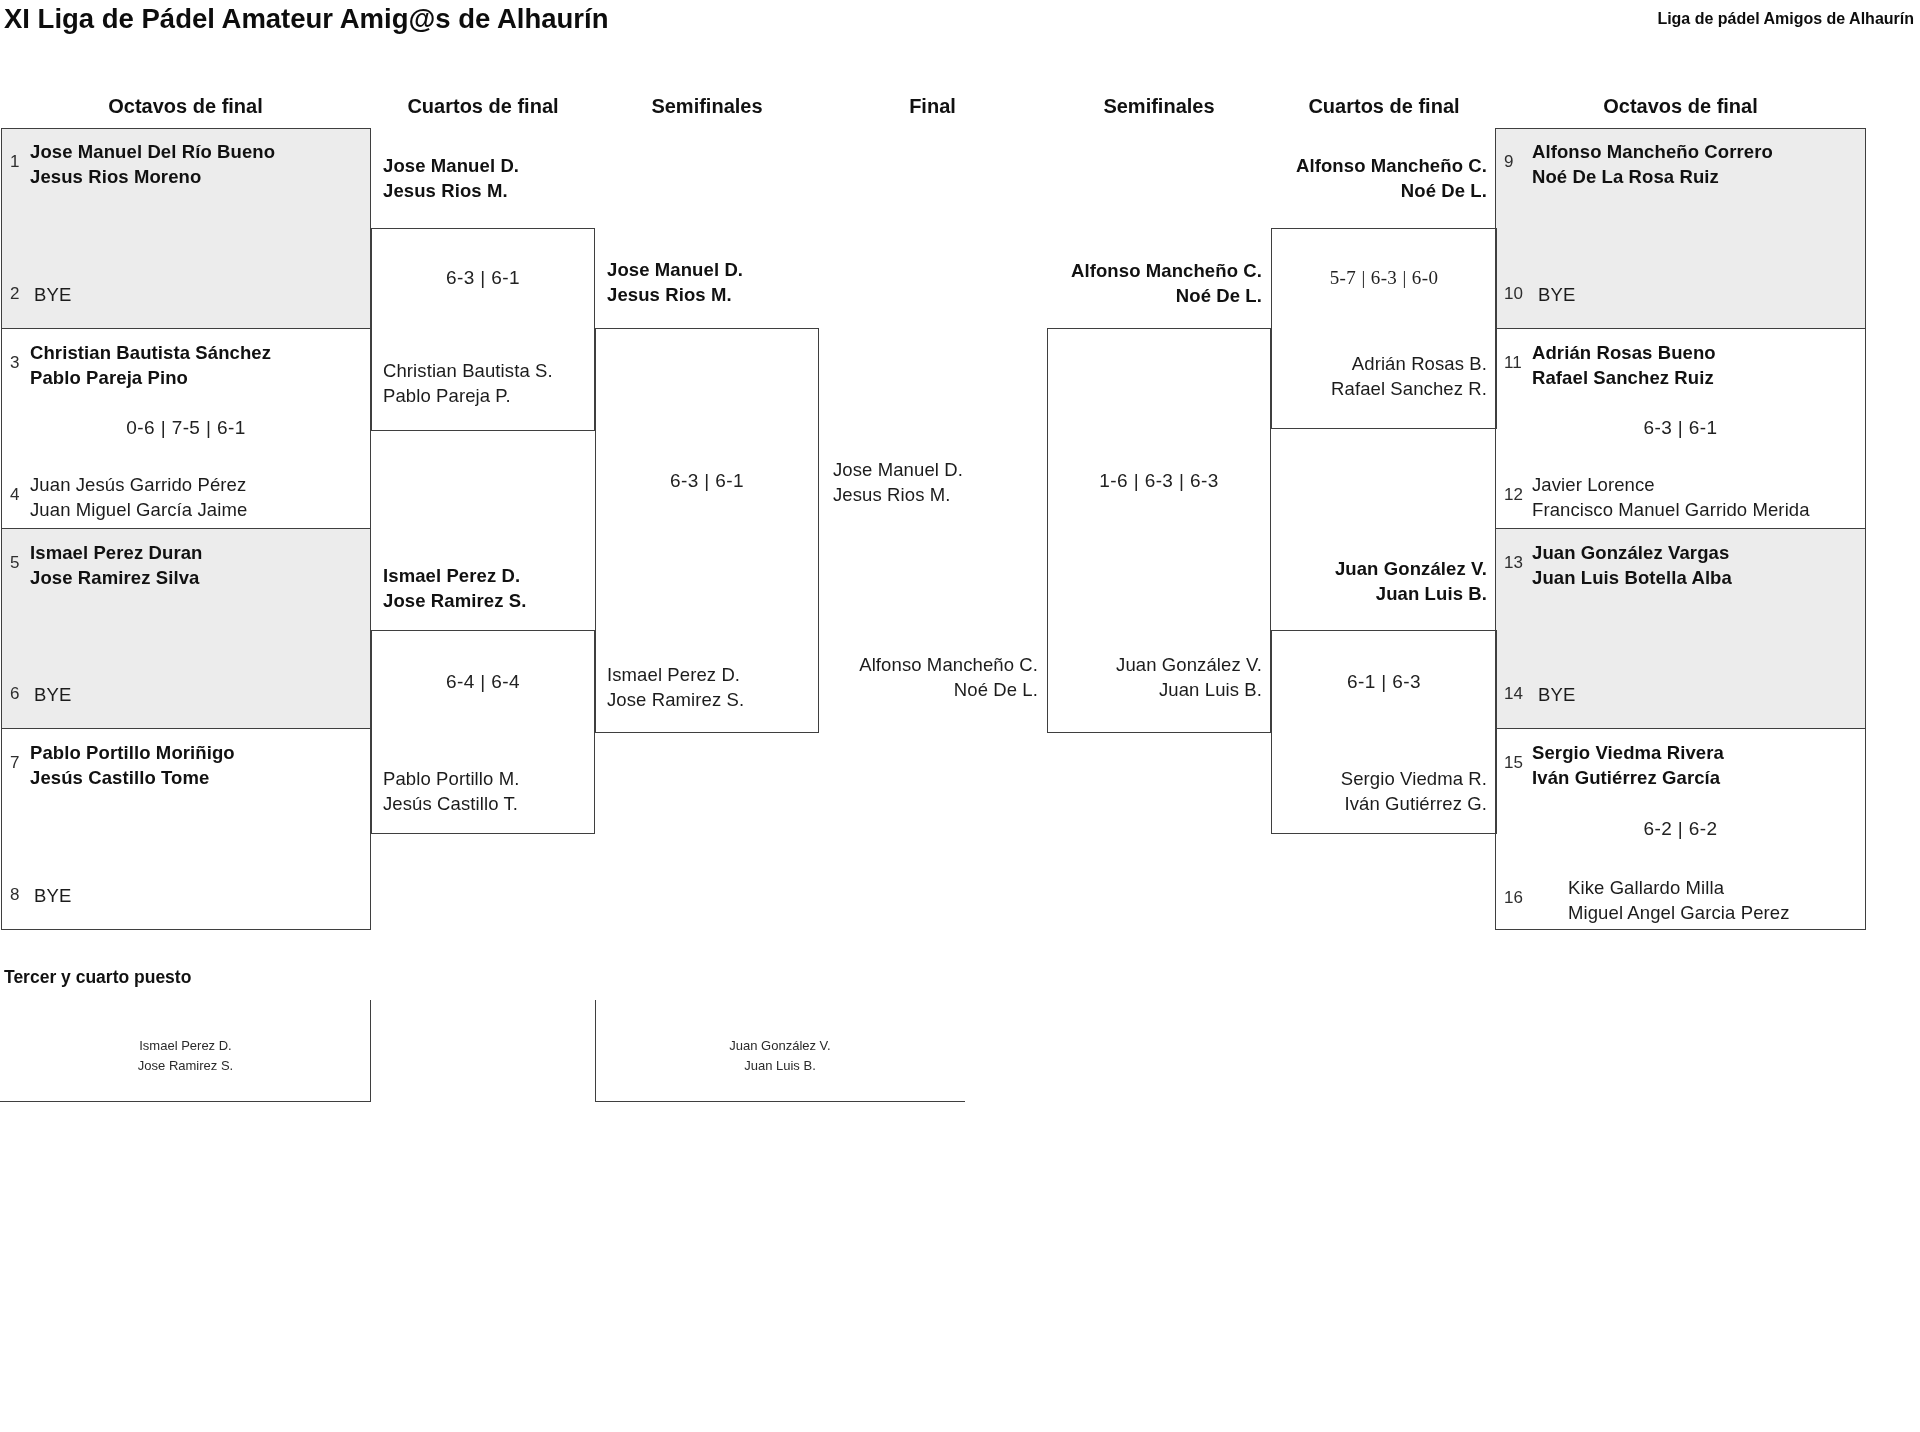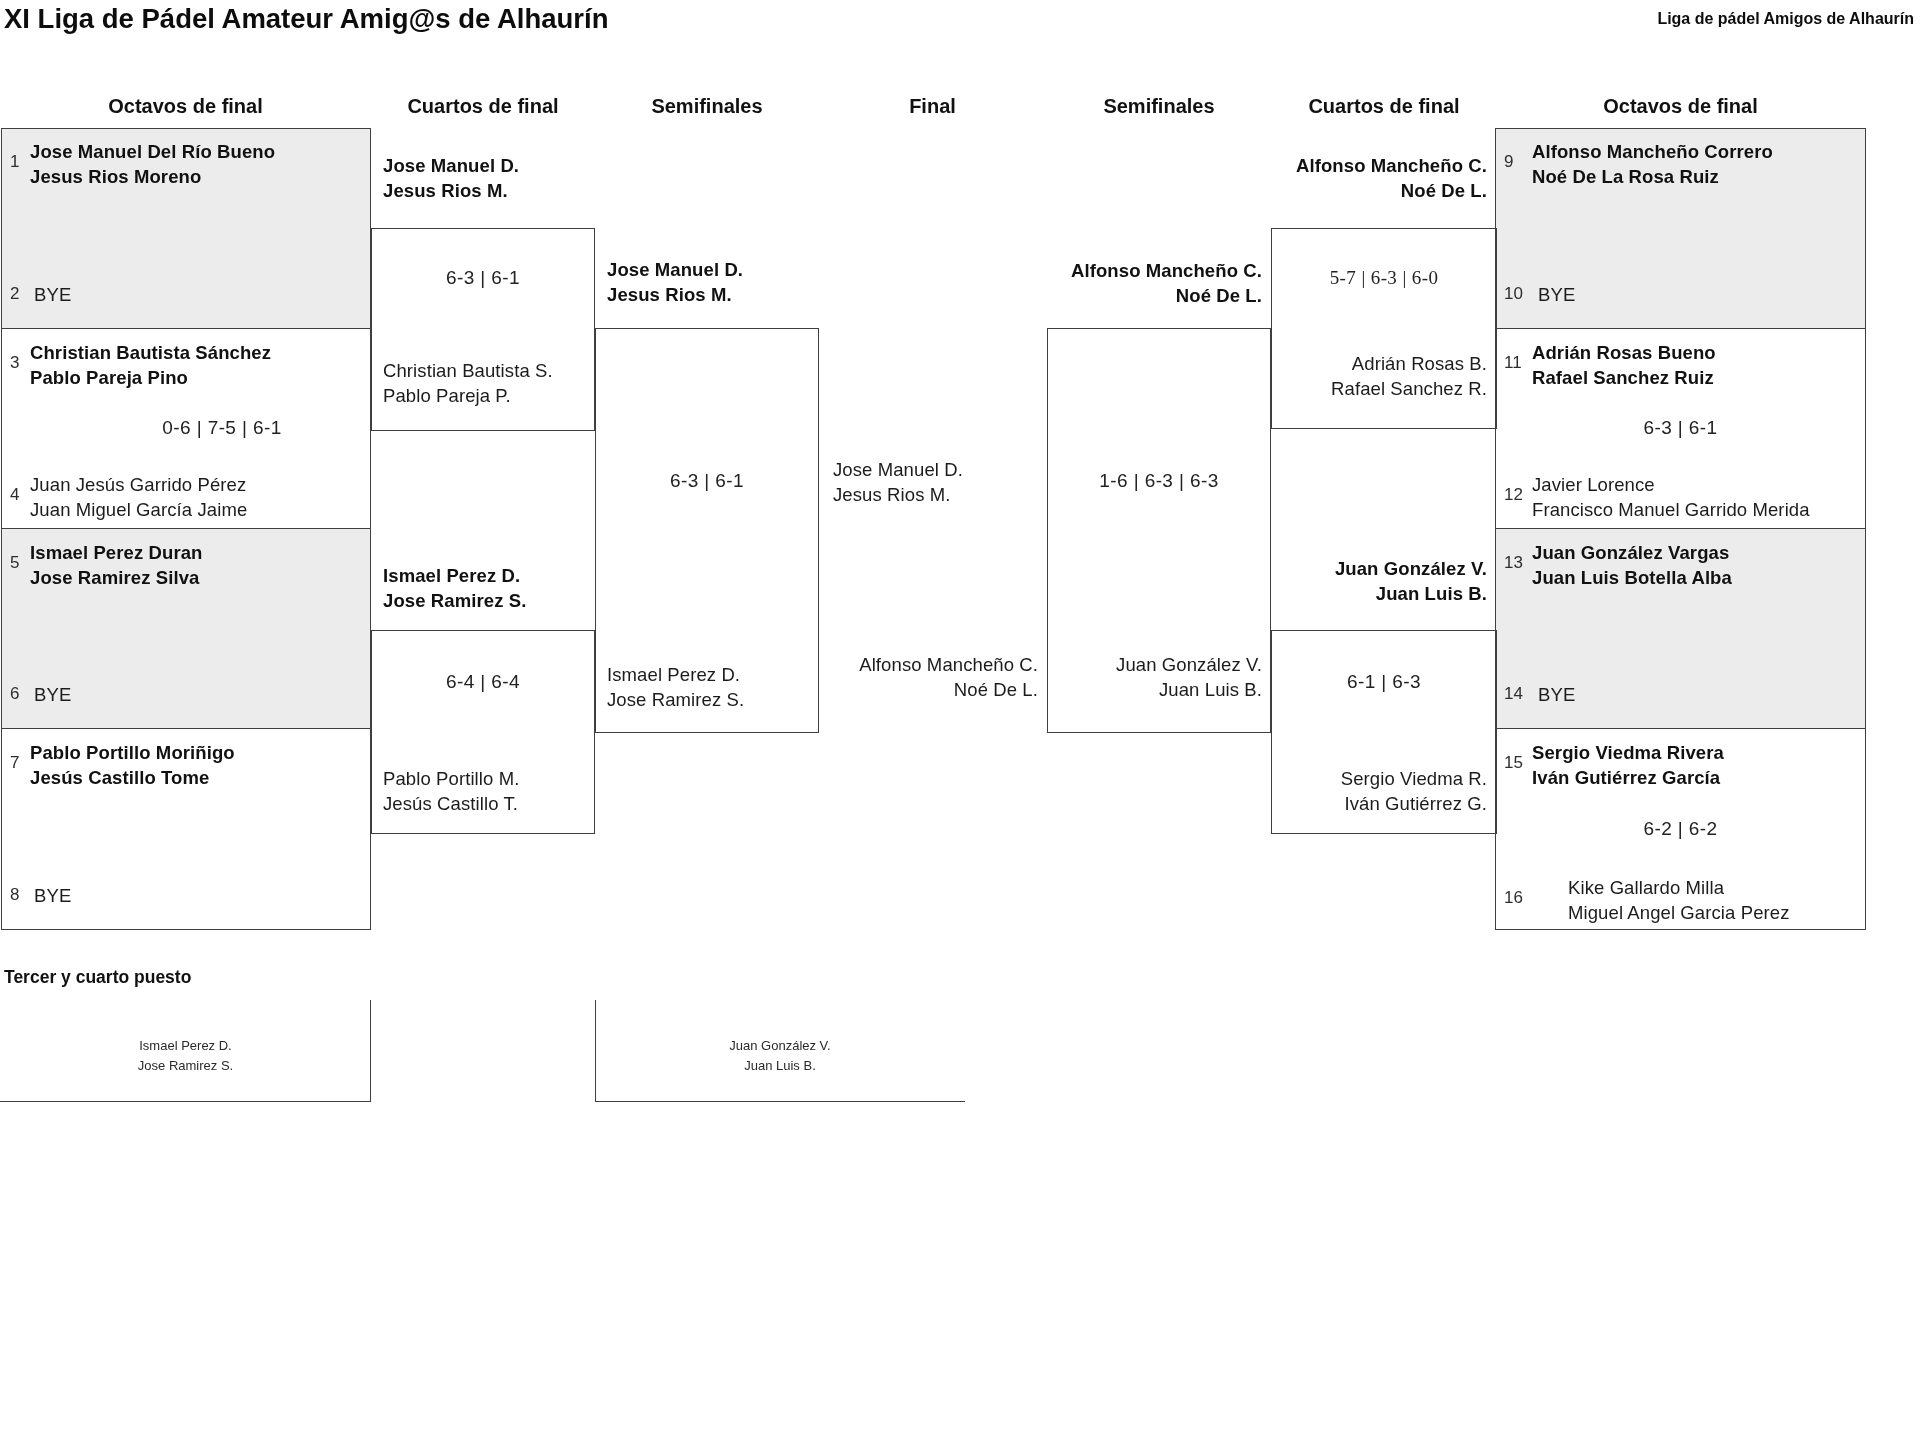--- a/index.html
+++ b/index.html
@@ -63,21 +63,21 @@
     <div>Jesus Rios Moreno</div>
   </div>
   <span class="seed" style="left:10px;top:284px;">2</span>
   <span class="team" style="left:34px;top:282px;">BYE</span>
 
   <span class="seed" style="left:10px;top:353px;">3</span>
   <div class="team bold" style="left:30px;top:340px;">
     <div>Christian Bautista Sánchez</div>
     <div>Pablo Pareja Pino</div>
   </div>
-  <div class="score" style="left:1px;width:370px;top:417px;padding-left:36px;">0-6 | 7-5 | 6-1</div>
+  <div class="score" style="left:1px;width:370px;top:417px;">0-6 | 7-5 | 6-1</div>
   <span class="seed" style="left:10px;top:485px;">4</span>
   <div class="team" style="left:30px;top:472px;">
     <div>Juan Jesús Garrido Pérez</div>
     <div>Juan Miguel García Jaime</div>
   </div>
 
   <span class="seed" style="left:10px;top:553px;">5</span>
   <div class="team bold" style="left:30px;top:540px;">
     <div>Ismael Perez Duran</div>
     <div>Jose Ramirez Silva</div>

